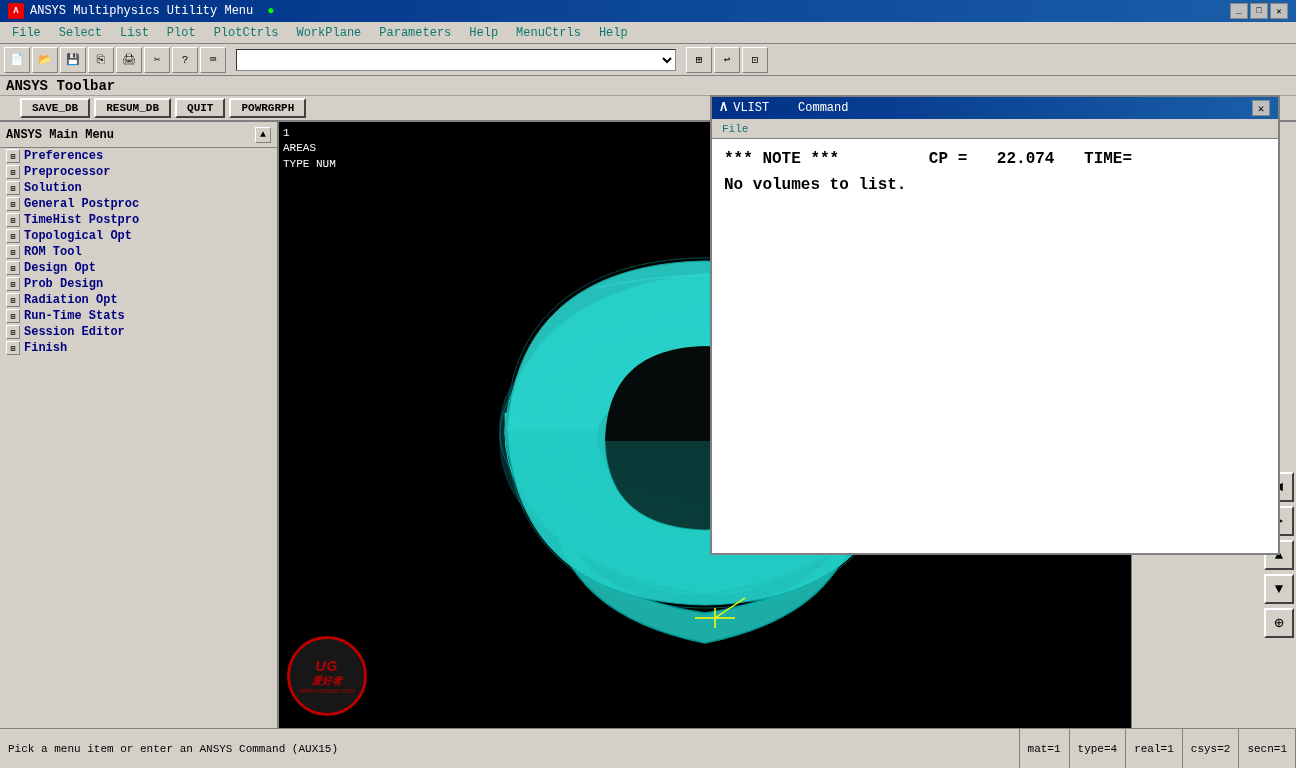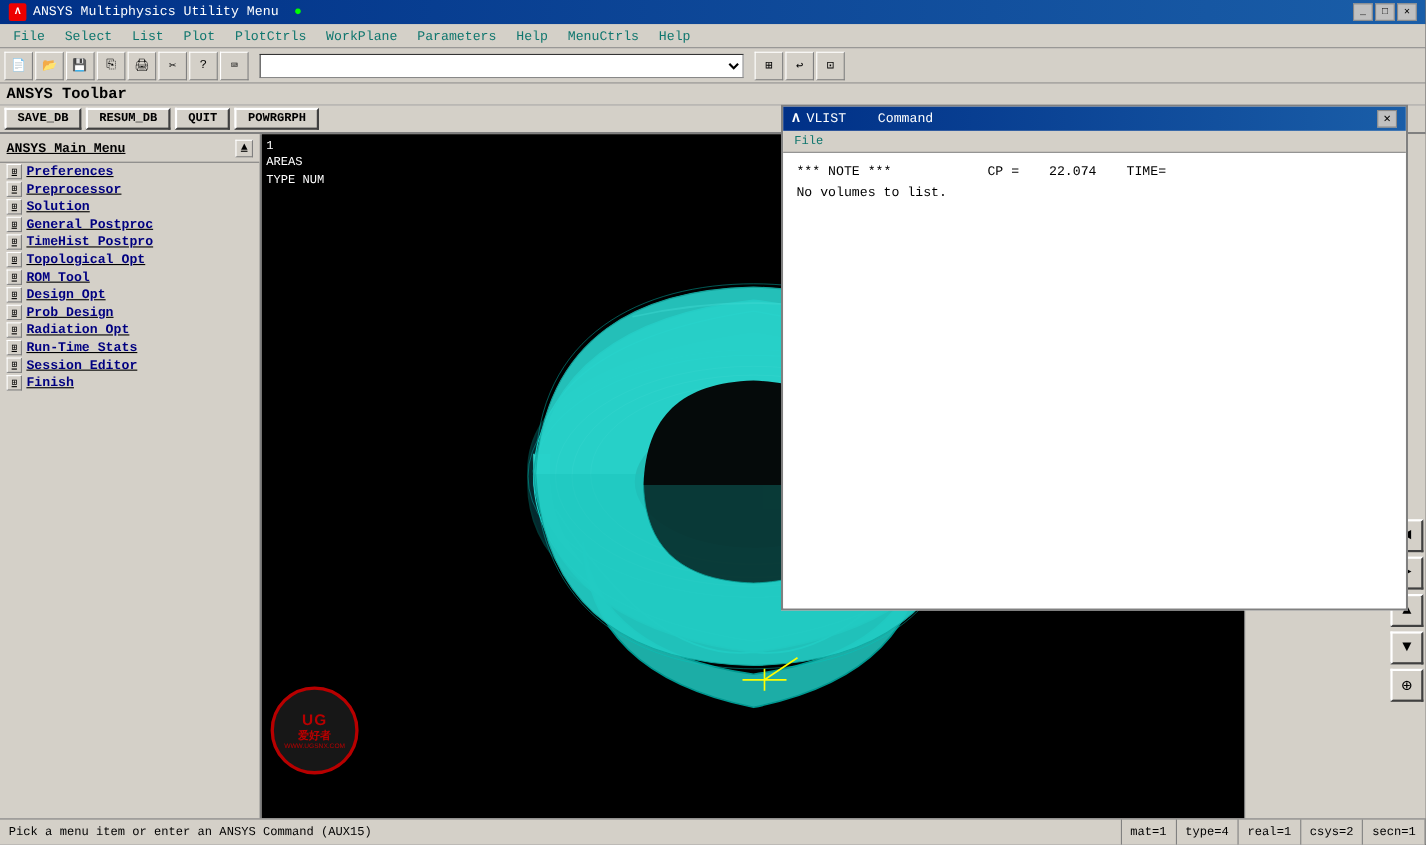--- a/index.html
+++ b/index.html
@@ -100,21 +100,21 @@
       font-weight: bold;
       border-bottom: 1px solid #a0a0a0;
     }
 
     
     #ansys-toolbar-buttons {
       background: #d4d0c8;
       height: 26px;
       display: flex;
       align-items: flex-end;
-      padding: 2px 4px;
+      padding: 2px 20px;
       gap: 4px;
       border-bottom: 2px solid #808080;
     }
     .ansys-btn {
       padding: 2px 10px;
       background: #d4d0c8;
       border: 2px solid #fff;
       border-right-color: #404040;
       border-bottom-color: #404040;
       font-size: 11px;
@@ -125,25 +125,24 @@
 
     
     #main-content {
       display: flex;
       height: calc(768px - 22px - 22px - 32px - 20px - 26px - 24px);
       background: #d4d0c8;
     }
 
     
     #left-panel {
-      width: 238px;
+      width: 279px;
       background: #d4d0c8;
       border-right: 2px solid #808080;
       overflow: hidden;
-      text-decoration: underline;
     }
     #main-menu-header {
       background: #d4d0c8;
       height: 26px;
       display: flex;
       align-items: center;
       justify-content: space-between;
       padding: 0 6px;
       border-bottom: 1px solid #808080;
       font-size: 12px;
@@ -222,21 +221,21 @@
       border-top-color: #fff; border-left-color: #fff;
       border-right-color: #404040; border-bottom-color: #404040;
       display: flex; align-items: center; justify-content: center;
       font-size: 14px; cursor: pointer;
     }
 
     
     #status-bar {
       position: absolute;
       bottom: 0; left: 0; right: 0;
-      height: 24px;
+      height: 40px;
       background: #d4d0c8;
       border-top: 1px solid #808080;
       display: flex;
       align-items: center;
       font-size: 11px;
       font-family: 'Courier New', monospace;
       margin-top: 45px;
     }
     .status-item {
       padding: 0 8px;
@@ -286,35 +285,36 @@
       height: 20px;
       display: flex; align-items: center;
       padding: 0 4px;
       border-bottom: 1px solid #808080;
     }
     #vlist-content {
       flex: 1;
       background: white;
       padding: 8px 12px;
       font-family: 'Courier New', monospace;
-      font-size: 12px;
-      font-weight: normal;
+      font-size: 16px;
+      font-weight: bold;
       line-height: 1.6;
       overflow: auto;
     }
 
     
     #watermark {
       position: absolute;
-      bottom: 40px;
+      bottom: 28px;
       left: 8px;
       width: 80px;
       height: 80px;
       z-index: 5;
       opacity: 0.9;
+      font-style: italic;
     }
     .logo-circle {
       width: 80px; height: 80px;
       border-radius: 50%;
       border: 3px solid #c00;
       display: flex; align-items: center; justify-content: center;
       flex-direction: column;
       background: rgba(255,255,255,0.1);
     }
   </style>

